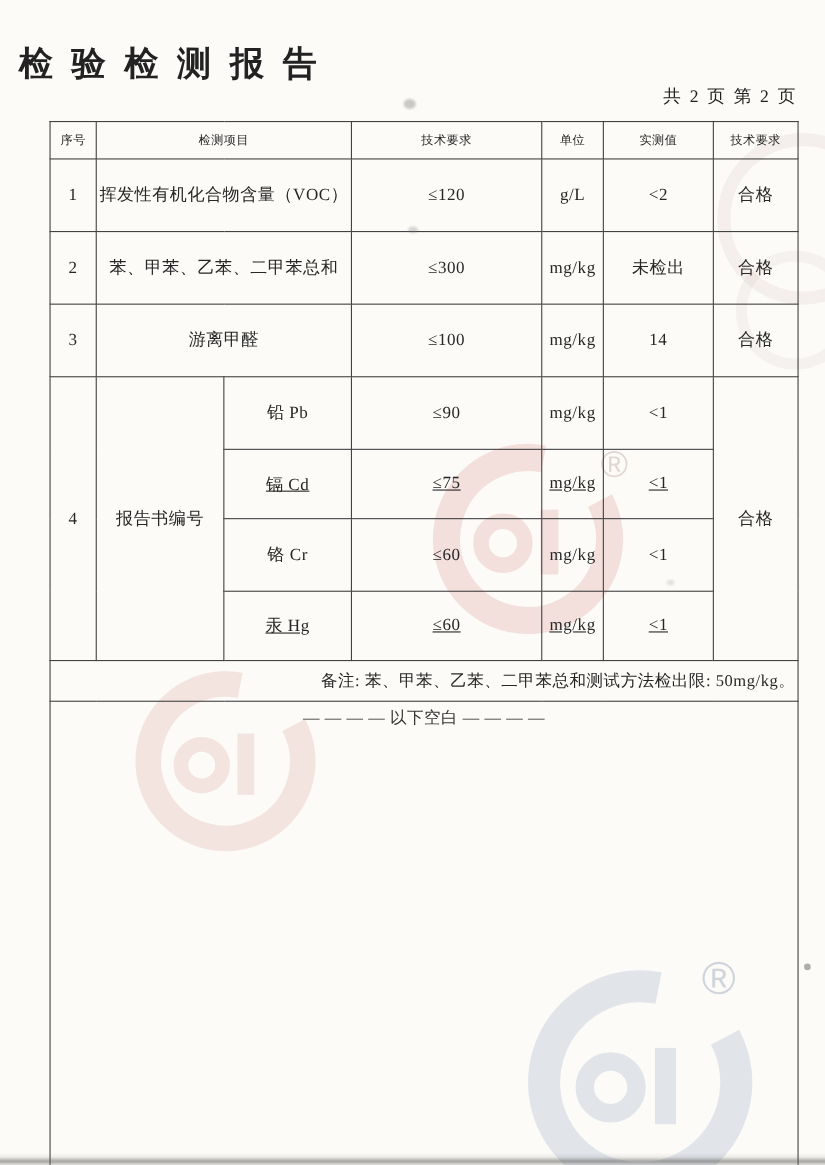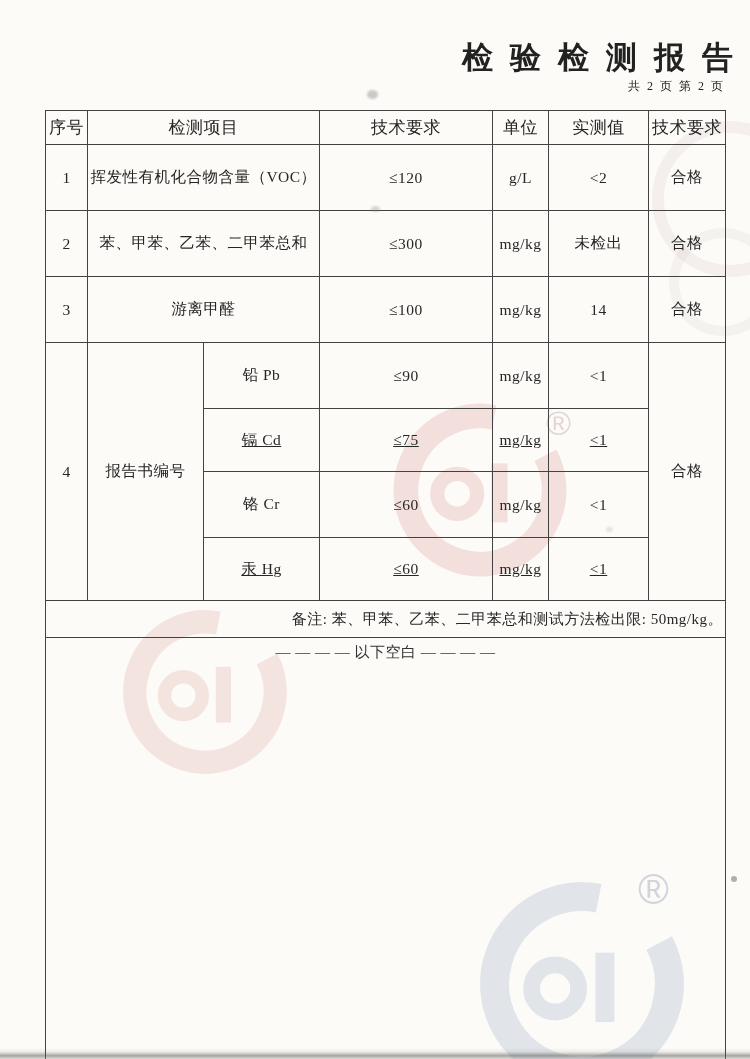--- a/index.html
+++ b/index.html
@@ -9,48 +9,48 @@
     font-family:"Liberation Serif","DejaVu Serif",serif;
     color:#2b2b2b;
     position:relative;
     overflow:hidden;
   }
   .page{position:absolute;inset:0;}
 
   
   .doc-title{
     position:absolute;top:40px;left:0;width:100%;
-    text-align:right;
+    text-align:left;
     font-family:"Liberation Sans","DejaVu Sans",sans-serif;
     font-size:31px;font-weight:700;color:#222;
     letter-spacing:17px;padding-left:17px;box-sizing:border-box;
     line-height:36px;
   }
   .report-no{
     position:absolute;left:46px;top:86px;
     font-size:16px;color:#222;letter-spacing:0.5px;
   }
   .page-info{
     position:absolute;right:25px;top:78px;
-    font-size:12px;color:#222;letter-spacing:2px;
+    font-size:16px;color:#222;letter-spacing:2px;
   }
 
   
   table.report{
     position:absolute;left:45px;top:110px;
     width:680px;border-collapse:collapse;table-layout:fixed;
   }
   table.report td{
     border:1.6px solid #424242;
     text-align:center;vertical-align:middle;
     font-size:15.5px;color:#262626;
     padding:0 2px;letter-spacing:0.5px;
     overflow:hidden;
   }
-  tr.r-head td{height:33px;font-size:17px;}
+  tr.r-head td{height:33px;font-size:11px;}
   tr.h65 td{height:65px;}
   tr.h62 td{height:62px;text-decoration:underline;}
   tr.r-note td{
     height:36px;text-align:right;padding-left:8px;
     font-size:15px;letter-spacing:0.5px;
   }
   tr.r-blank td{
     height:419px;vertical-align:top;text-align:center;
     padding-top:5px;font-size:15px;color:#333;
   }

